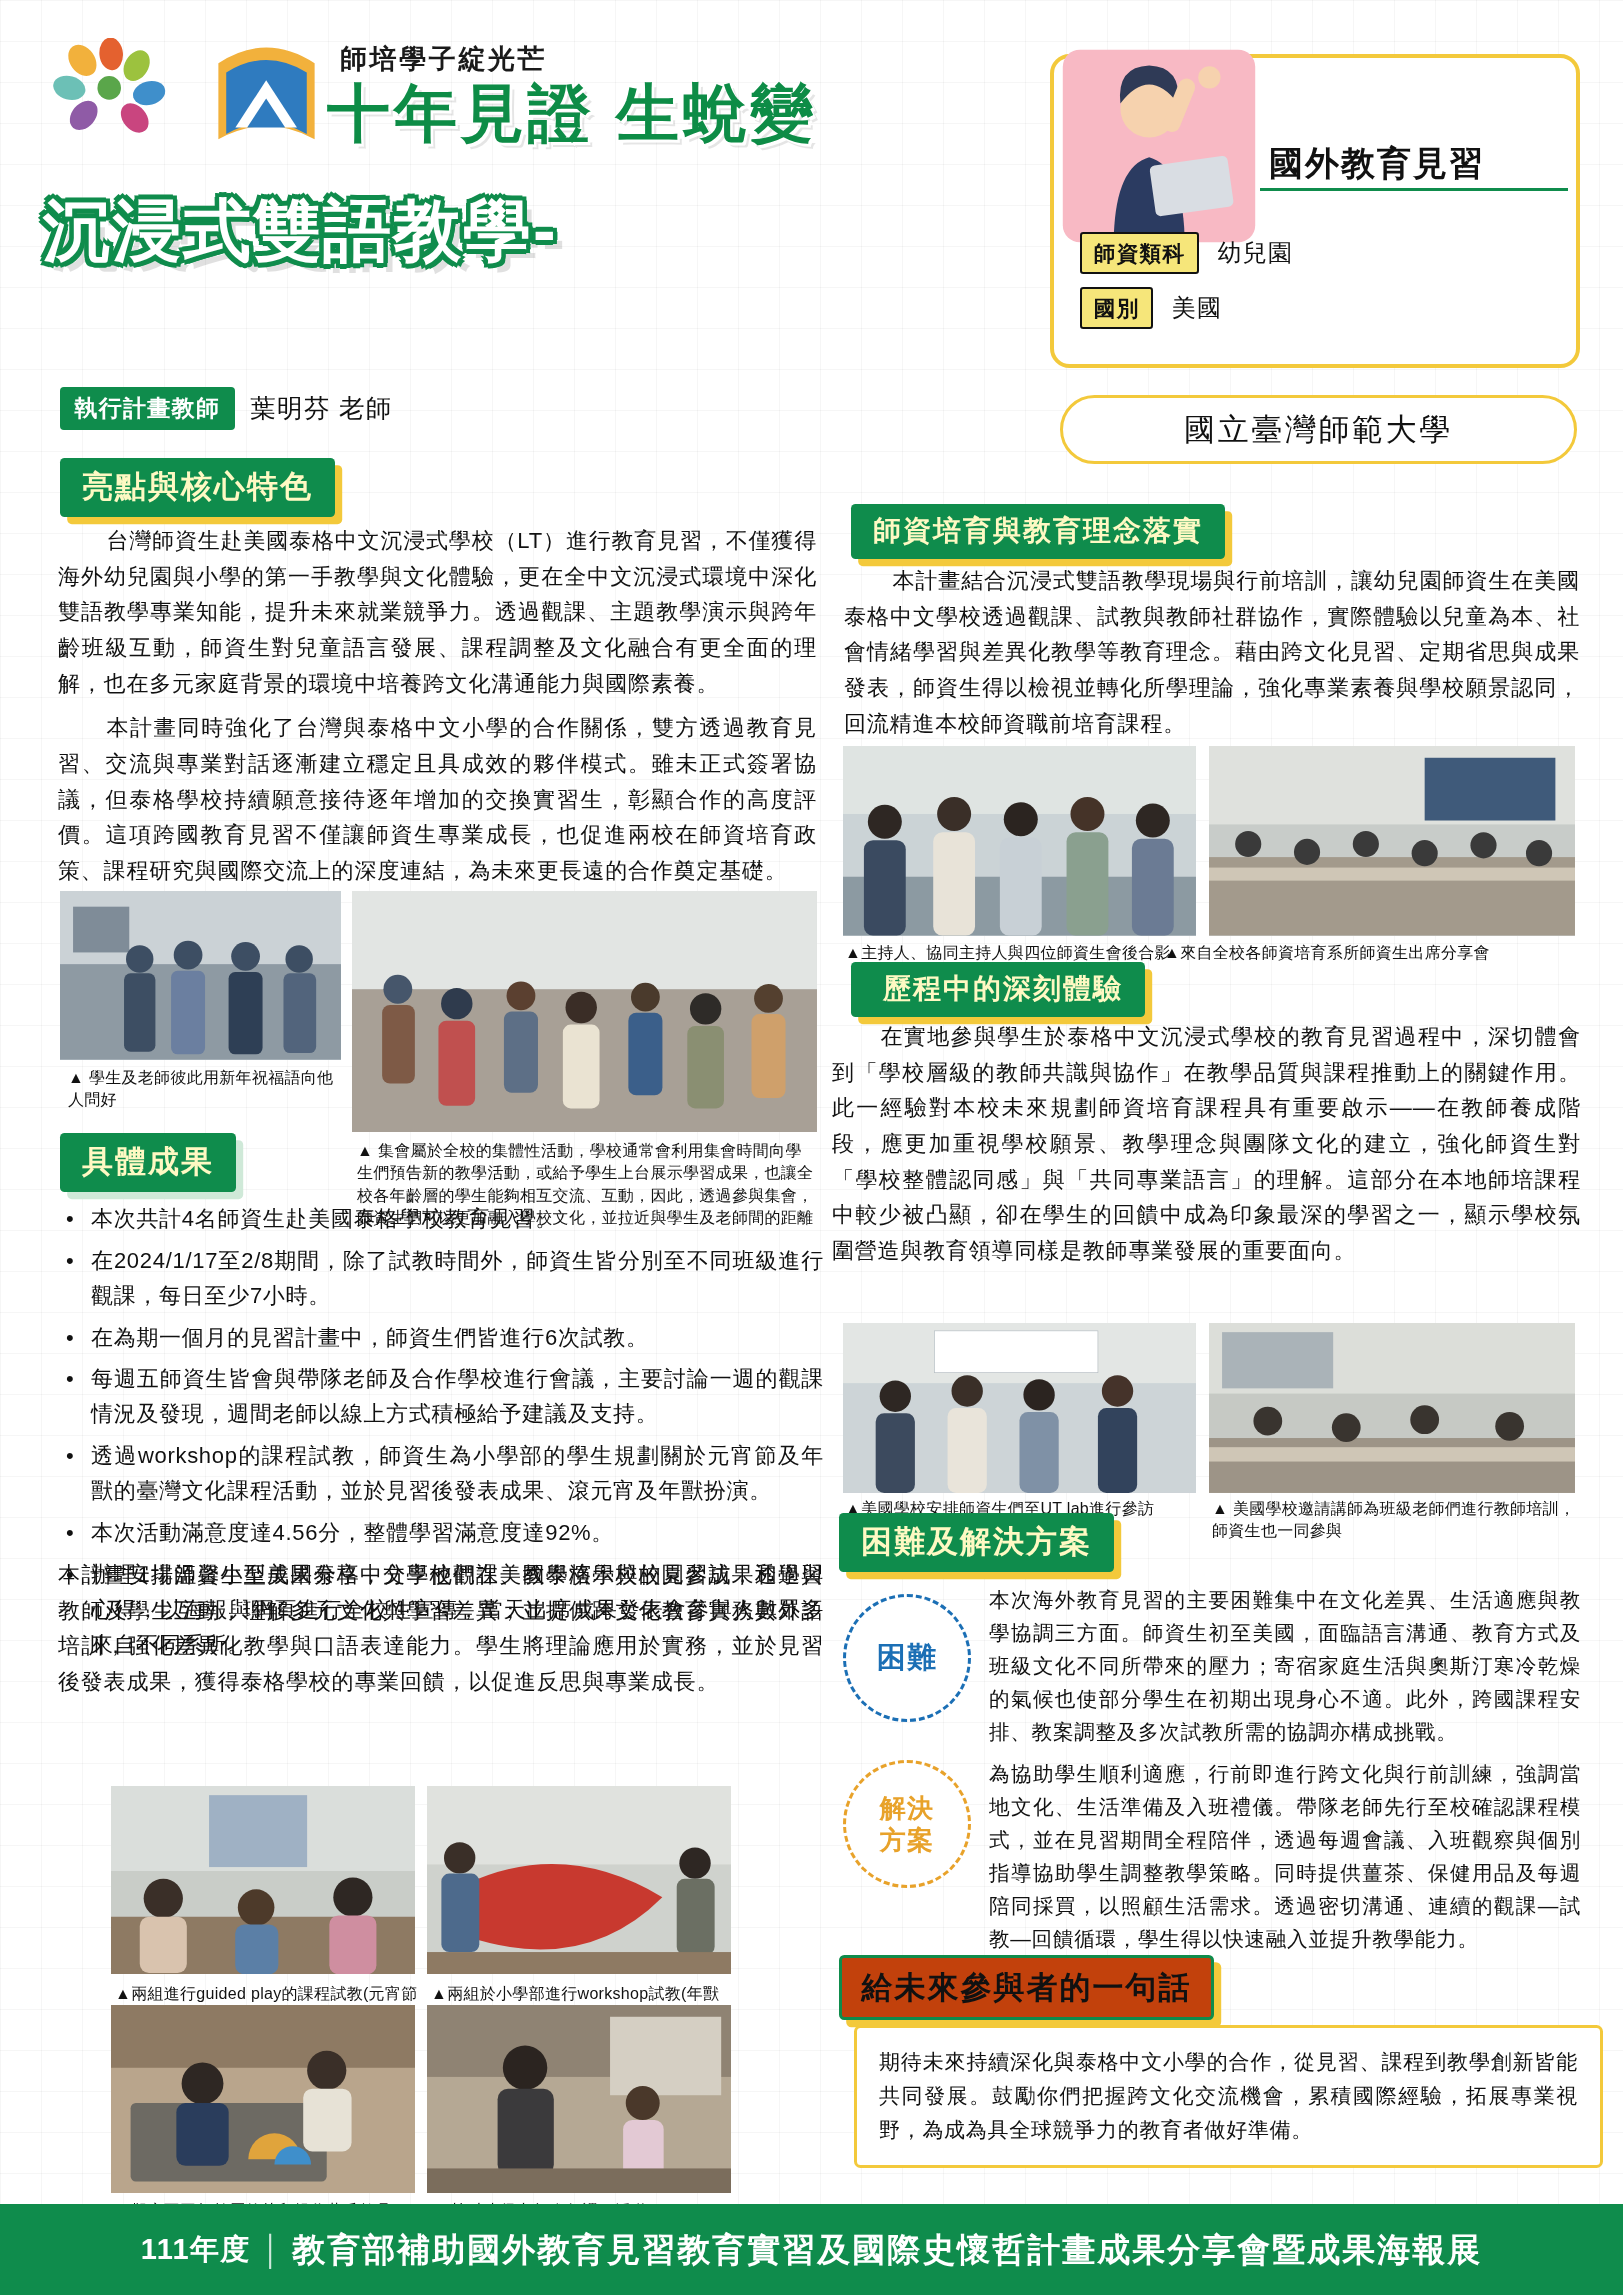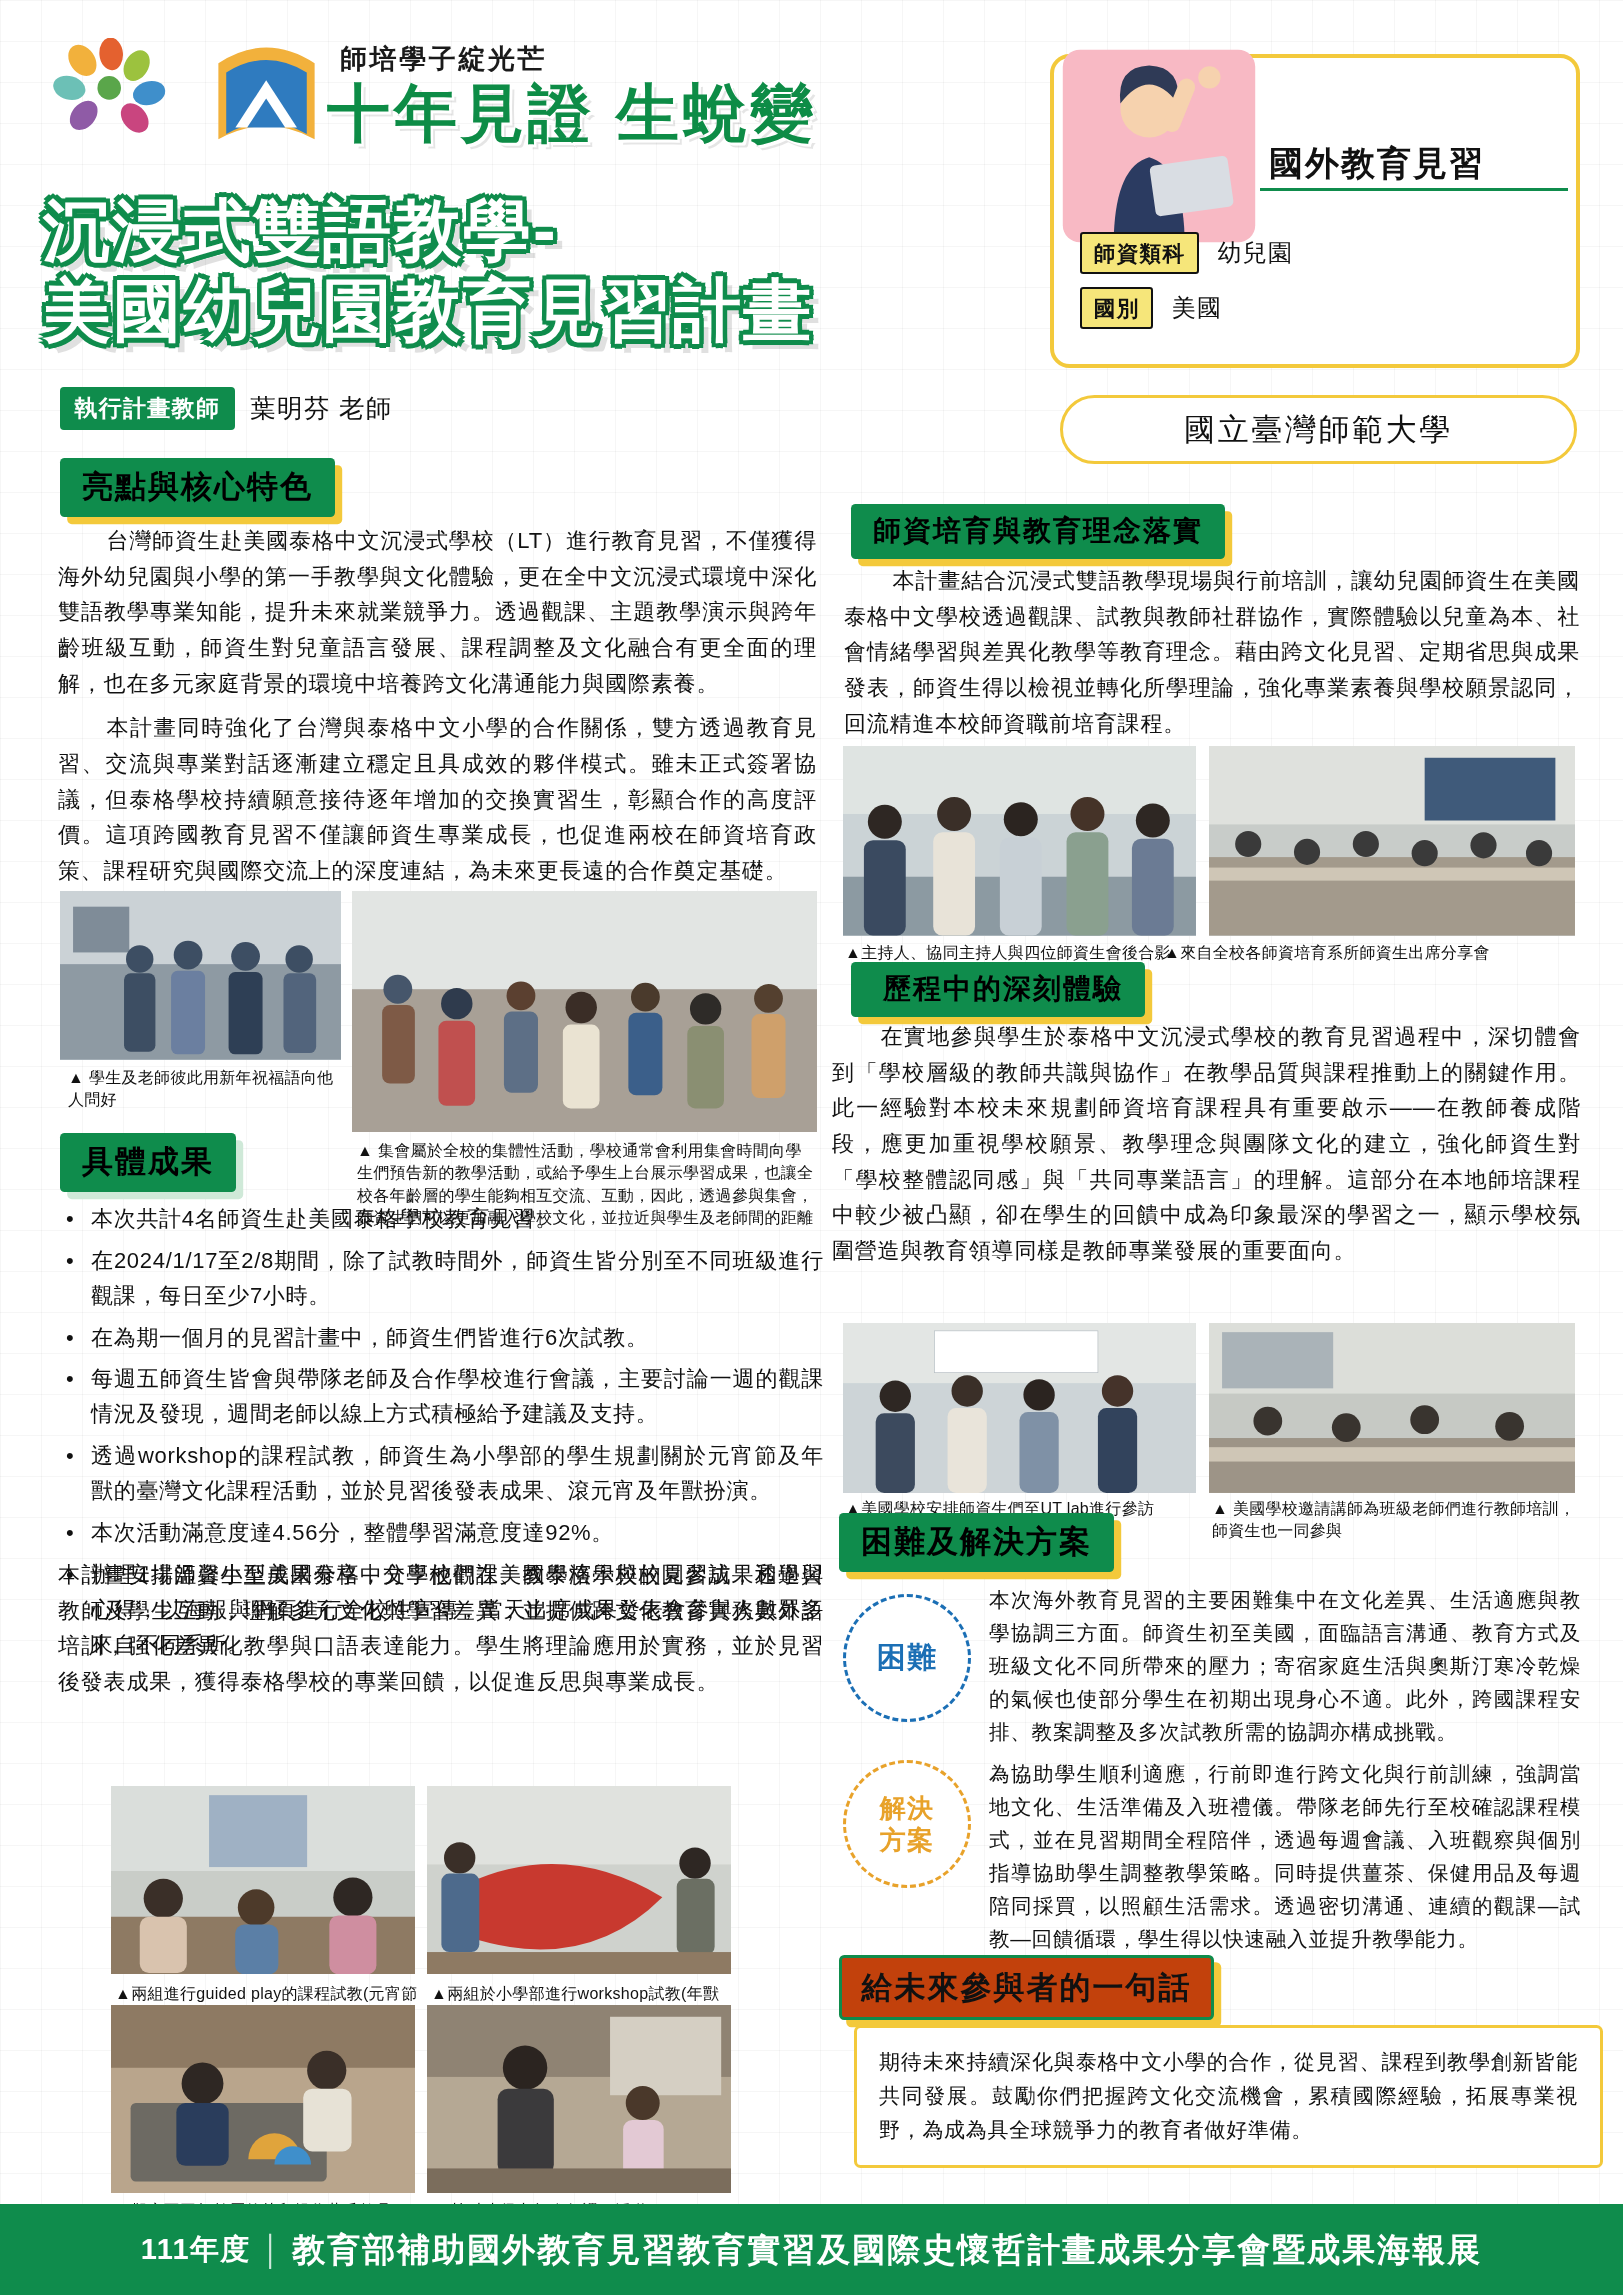--- a/index.html
+++ b/index.html
@@ -89,21 +89,21 @@
   .uni-card {
     position: absolute; left: 1060px; top: 395px; width: 517px; height: 69px;
     border: 3.9px solid #f3c93b; border-radius: 37px; background: #fff;
     display: flex; align-items: center; justify-content: center;
   }
   .uni-card span { font-size: 31px; color: #111; letter-spacing: 2.6px; }
 
   
   .sec-head {
     position: absolute; display: inline-block;
-    background: #0f8c4c; color: #000000; font-weight: bold;
+    background: #0f8c4c; color: #fef9c3; font-weight: bold;
     padding: 7.9px 22px 9.2px 22px; border-radius: 4.6px;
     letter-spacing: 2px;
     box-shadow: 7.2px 7.2px 0 #f3c93b;
   }
   .sec-head.green-sh { box-shadow: 7.2px 7.2px 0 #cfe9d8; }
   .sec-head.s1 { left: 60px; top: 458px; font-size: 31px; }
   .sec-head.s-result { left: 60px; top: 1133px; font-size: 31px; }
   .sec-head.s-right1 { left: 851px; top: 504px; font-size: 28px; }
   .sec-head.s-right2 { left: 851px; top: 962px; font-size: 28px; padding-left: 32px; }
   .sec-head.s-right3 { left: 839px; top: 1513px; font-size: 31px; }
@@ -209,21 +209,20 @@
     <path d="M26 48 Q87 10 149 48 L149 142 Q87 108 26 142 Z" fill="#2f7bbf"></path>
     <path d="M40 132 L87 60 L134 132 Z" fill="#ffffff"></path>
     <path d="M58 132 L87 88 L116 132 Z" fill="#2f7bbf"></path>
   </svg>
 
   <div class="head-small">師培學子綻光芒</div>
   <div class="head-big">十年見證 生蛻變</div>
 
   <div class="title-block">
     <div class="title-line">沉浸式雙語教學-</div>
-    <div class="title-line">美國幼兒園教育見習計畫</div>
   </div>
 
   <div class="teacher-row">
     <span class="teacher-tag">執行計畫教師</span>
     <span class="teacher-name">葉明芬 老師</span>
   </div>
 
   <div class="info-card"></div>
 
   <svg class="illus" viewBox="0 0 330 330">

